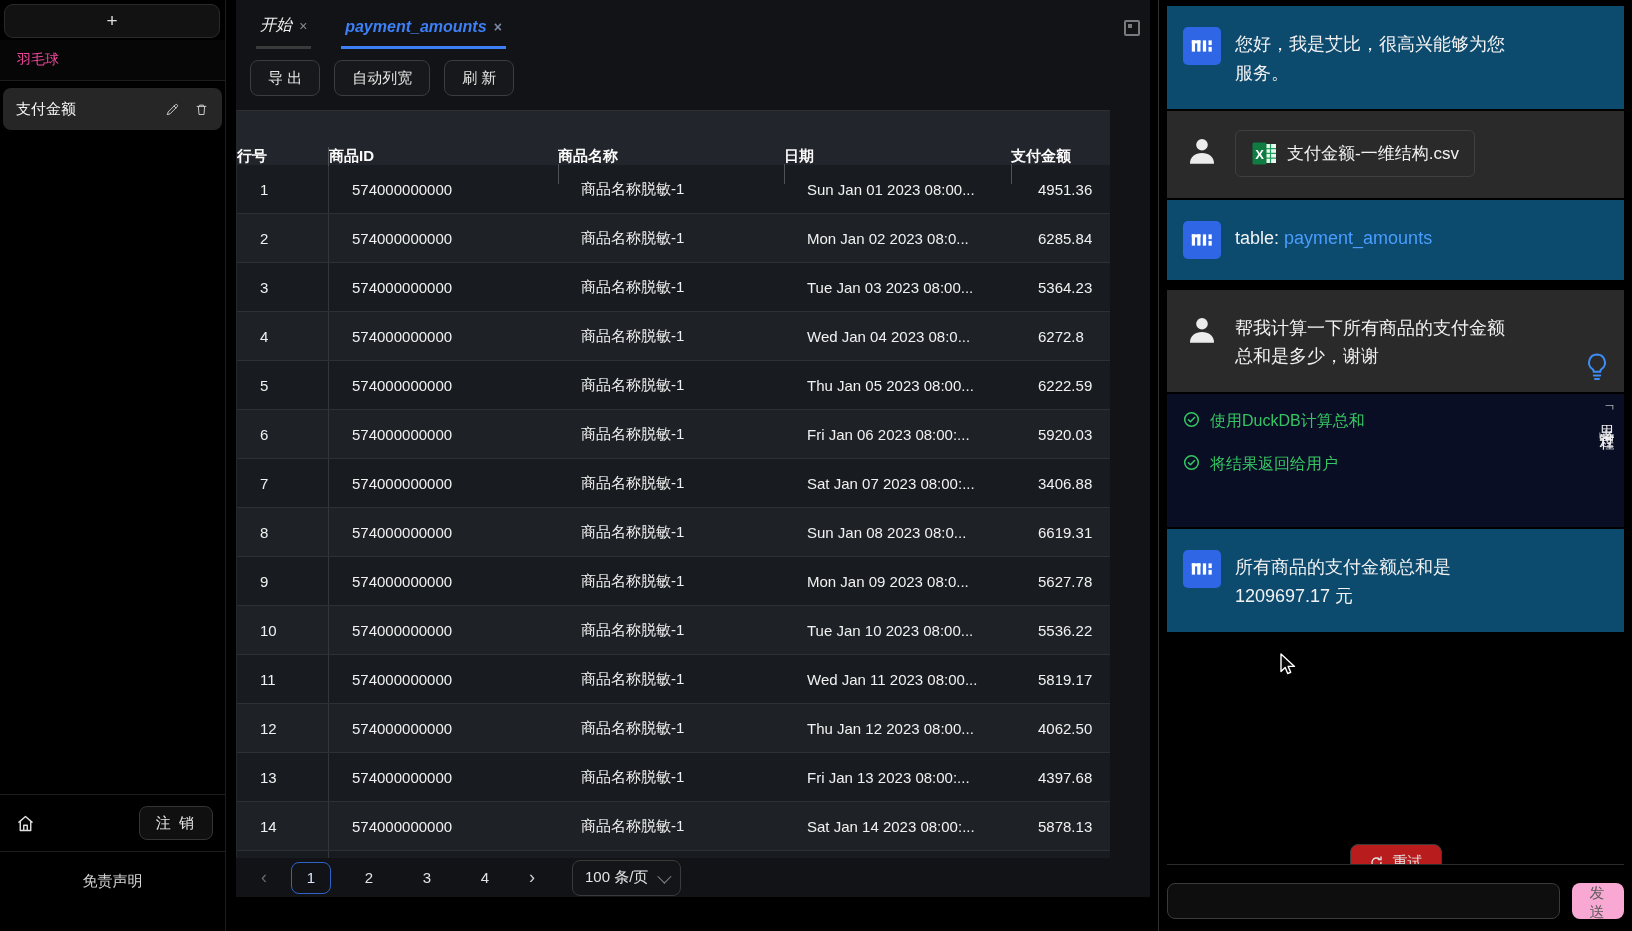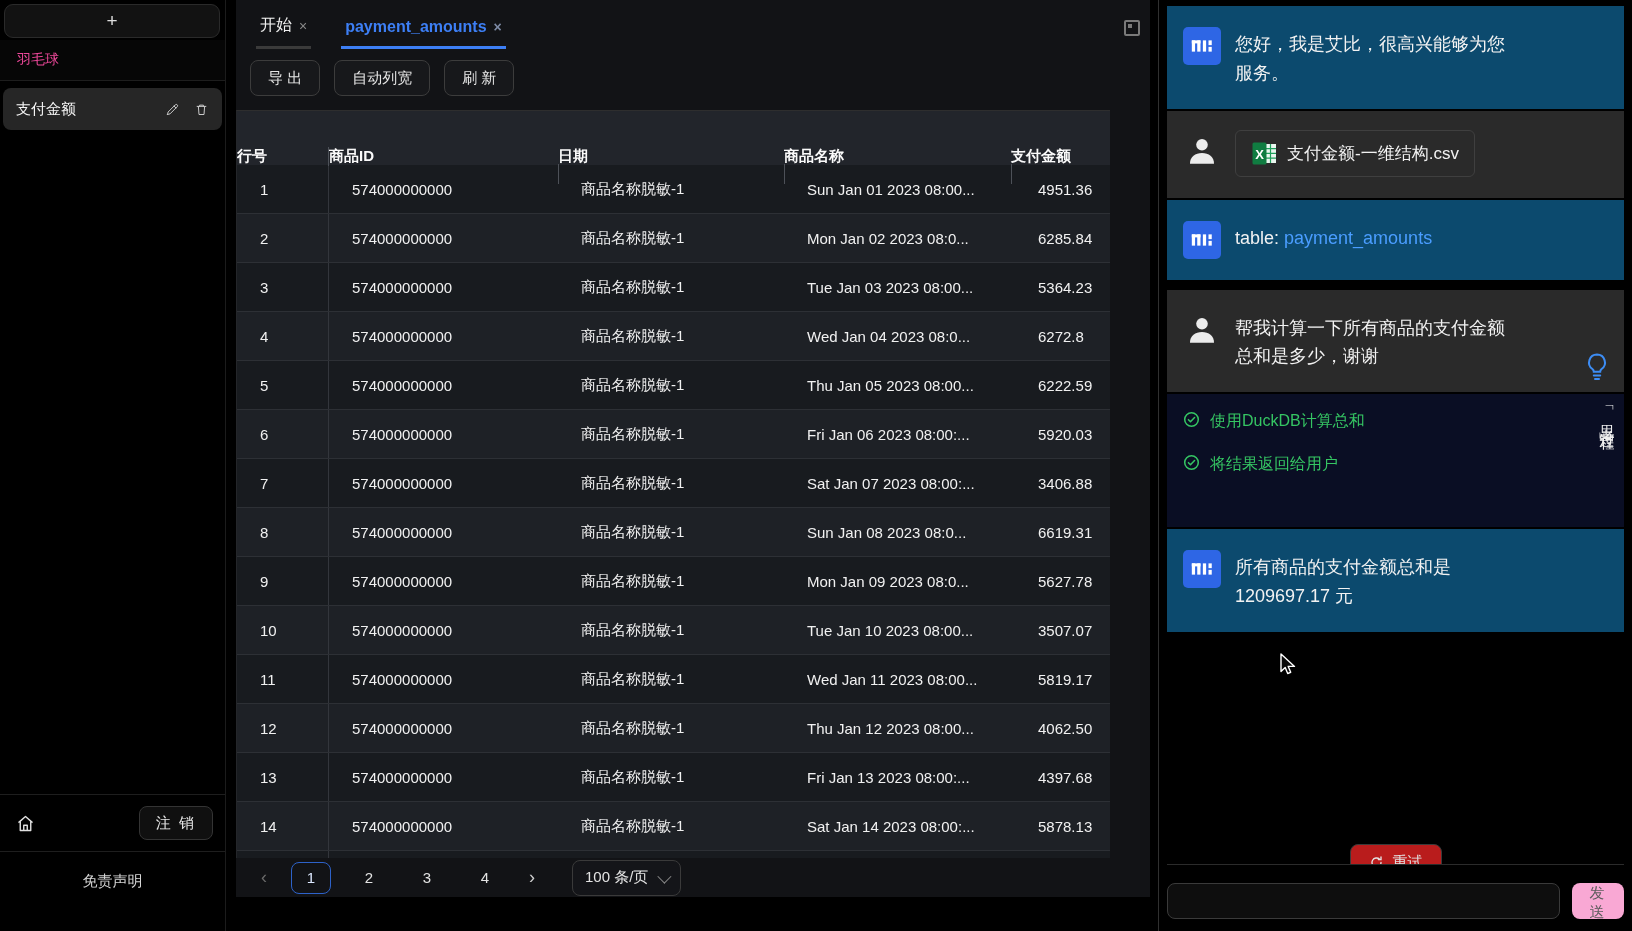--- a/index.html
+++ b/index.html
@@ -20,21 +20,21 @@
   .sidebar-bottom{position:absolute;left:0;right:0;top:794px;height:58px;border-top:1px solid #1e1e1e;border-bottom:1px solid #1e1e1e;
                   display:flex;align-items:center;justify-content:space-between;padding:0 12px;box-sizing:border-box;}
   .home-btn{width:26px;height:26px;display:flex;align-items:center;justify-content:center;cursor:pointer;}
   .home-btn svg{width:21px;height:21px;stroke:#e0e0e0;fill:none;stroke-width:1.6;stroke-linejoin:round;}
   .logout-btn{height:34px;padding:0 16px;border:1px solid #343434;border-radius:8px;background:#101010;color:#e8e8e8;
               font-size:15px;display:flex;align-items:center;cursor:pointer;letter-spacing:2px;}
   .disclaimer{position:absolute;left:0;right:0;top:872px;text-align:center;font-size:15px;color:#d6d6d6;}
 
   
   .main{position:absolute;left:236px;top:0;width:914px;height:897px;background:#121316;}
-  .tabbar{position:absolute;left:0;top:0;right:0;height:49px;display:flex;align-items:flex-end;padding-left:20px;}
+  .tabbar{position:absolute;left:0;top:0;right:0;height:49px;display:flex;align-items:flex-end;padding-left:20px;font-style:italic;}
   .tab{display:flex;align-items:center;gap:7px;padding:0 4px 10px 4px;margin-right:30px;border-bottom:3px solid transparent;
        font-size:16px;cursor:pointer;color:#f0f0f0;}
   .tab .close{color:#8a8a8a;font-size:14px;}
   .tab.inactive{border-bottom-color:#3a3a3a;}
   .tab.active{color:#3d7ff5;border-bottom-color:#3d7ff5;font-weight:bold;}
   .tab.active .close{color:#7d8aa5;}
   .maximize{position:absolute;right:10px;top:20px;width:12px;height:12px;border:2px solid #7a7a7a;border-radius:2px;cursor:pointer;}
   .maximize::after{content:"";position:absolute;left:2px;top:2px;width:4px;height:4px;background:#7a7a7a;}
 
   .toolbar{position:absolute;left:14px;top:60px;display:flex;gap:14px;}
@@ -161,22 +161,22 @@
     <div class="toolbar">
       <button class="tbtn">导 出</button>
       <button class="tbtn">自动列宽</button>
       <button class="tbtn">刷 新</button>
     </div>
 
     <div class="table-wrap">
       <div class="thead">
         <div class="th">行号</div>
         <div class="th">商品ID</div>
+        <div class="th sep">商品名称</div>
         <div class="th sep">日期</div>
-        <div class="th sep">商品名称</div>
         <div class="th sep">支付金额</div>
       </div>
       <div class="tbody" id="tbody">
   <div class="tr odd">
     <div class="td">1</div>
     <div class="td">574000000000</div>
     <div class="td">商品名称脱敏-1</div>
     <div class="td">Sun Jan 01 2023 08:00...</div>
     <div class="td amount">4951.36</div>
   </div>
@@ -243,21 +243,21 @@
     <div class="td">商品名称脱敏-1</div>
     <div class="td">Mon Jan 09 2023 08:0...</div>
     <div class="td amount">5627.78</div>
   </div>
 
   <div class="tr even">
     <div class="td">10</div>
     <div class="td">574000000000</div>
     <div class="td">商品名称脱敏-1</div>
     <div class="td">Tue Jan 10 2023 08:00...</div>
-    <div class="td amount">3507.07</div>
+    <div class="td amount">5536.22</div>
   </div>
 
   <div class="tr odd">
     <div class="td">11</div>
     <div class="td">574000000000</div>
     <div class="td">商品名称脱敏-1</div>
     <div class="td">Wed Jan 11 2023 08:00...</div>
     <div class="td amount">5819.17</div>
   </div>
 

